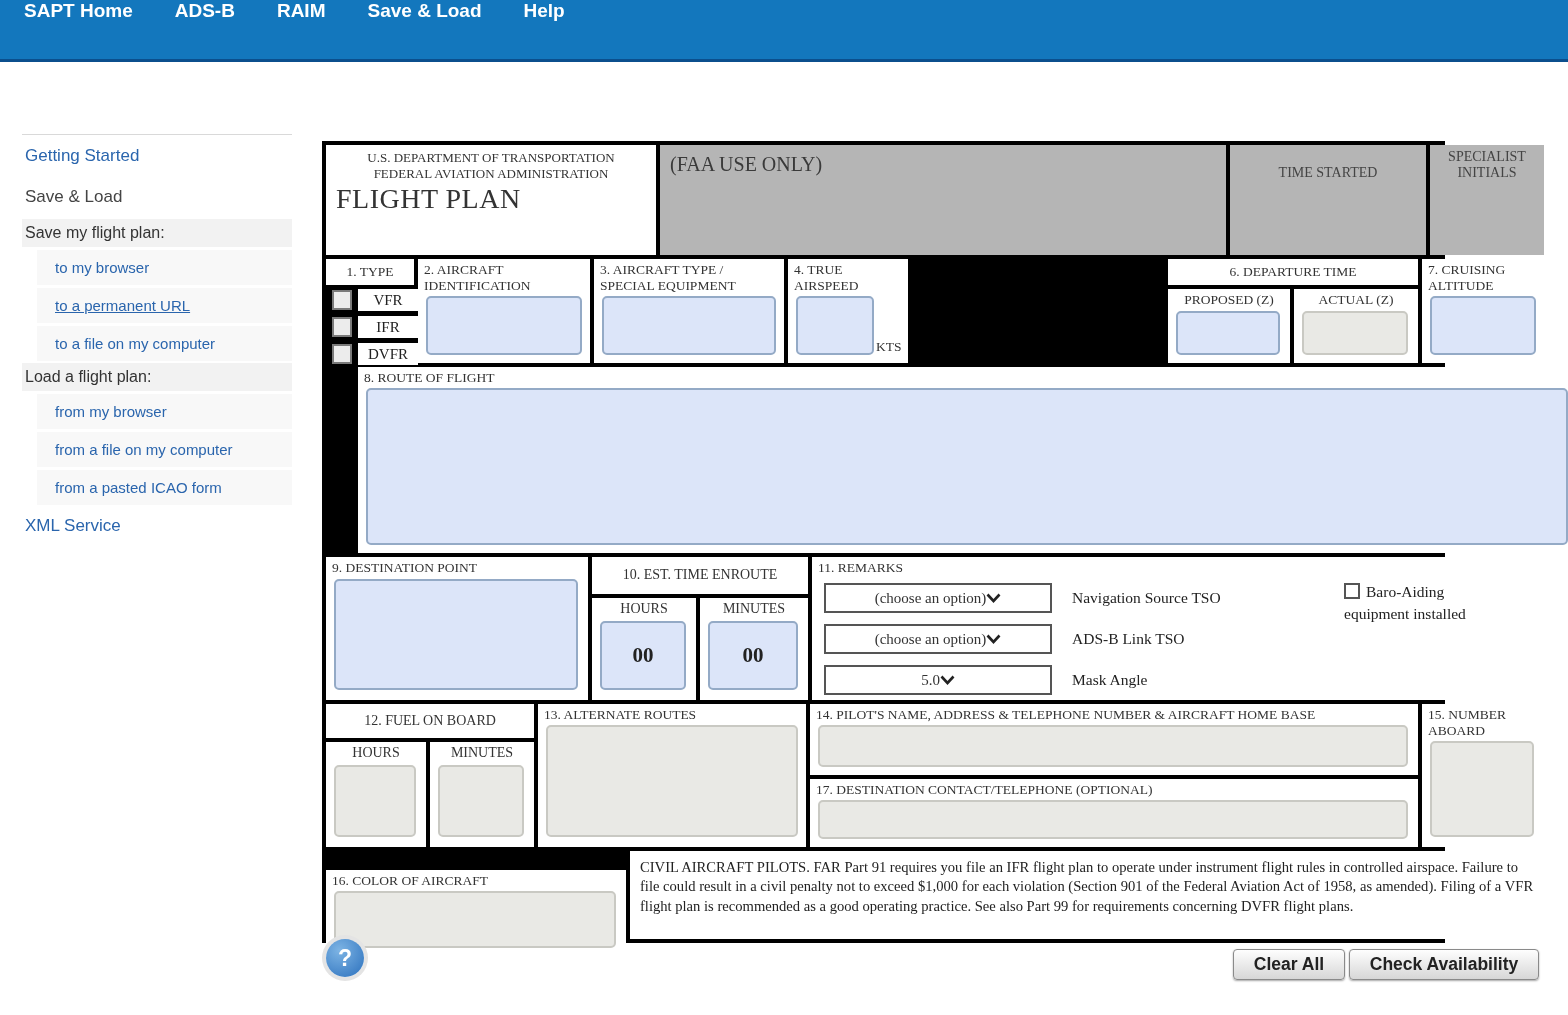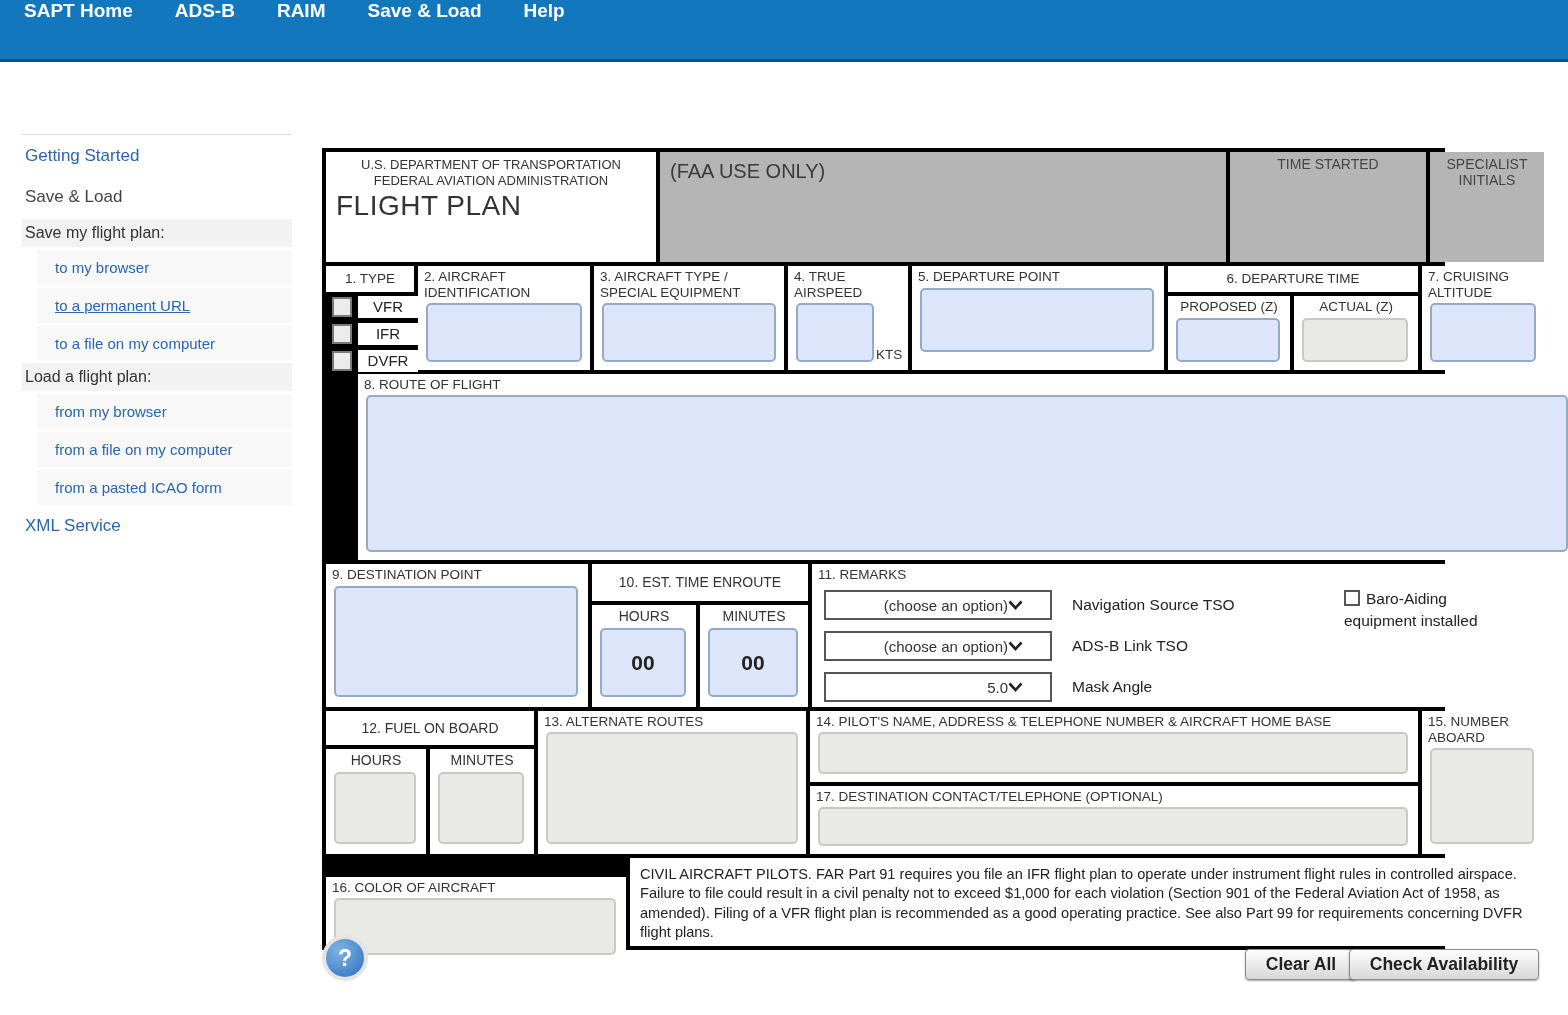--- a/index.html
+++ b/index.html
@@ -19,42 +19,42 @@
   .side-link { color:#2a65ad; cursor:pointer; }
   .side-row-lg { padding:11px 3px 10px 3px; font-size:17px; }
   .side-static { color:#444; }
   .side-header { background:#f2f2f2; color:#333; padding:5px 3px; font-size:16px;
     margin-top:2px; }
   .side-sub { margin-left:15px; background:#f8f8f8; padding:9px 0 9px 18px;
     font-size:15px; margin-top:3px; }
   .underline { text-decoration:underline; }
 
   
-  .fform { position:absolute; left:322px; top:148px; width:1123px; height:802px;
-    background:#000; }
+  .fform { position:absolute; left:322px; top:141px; width:1123px; height:802px;
+    background:#000;font-family:Liberation Serif, serif; }
   .cell { position:absolute; background:#fff; display:flex; flex-direction:column; }
   .cell.gray { background:#b5b5b5; }
   .flabel { font-size:13.5px; color:#333; padding:3px 6px 0 6px; line-height:1.15; }
   .flabel.center { text-align:center; }
-  .gray-label { font-size:14px; color:#444; text-align:center; padding-top:4px; }
+  .gray-label { font-size:14px; color:#444; text-align:center; padding-top:20px; }
   .input-blue { background:#dce5f9; border:2px solid #94aac6; border-radius:5px; }
   .input-gray { background:#e9e9e5; border:2px solid #c9c9c3; border-radius:5px; }
   .fill { flex:1; margin:3px 8px 8px 8px; }
 
   .dept { font-size:13px; color:#333; text-align:center; line-height:1.2; padding-top:5px; }
   .bigtitle { font-size:28px; color:#333; padding:2px 0 0 10px; letter-spacing:0.5px; }
   .faa-only { font-size:20px; color:#3a3a3a; padding:8px 0 0 10px; }
 
   .checkbox { width:20px; height:20px; background:#ececec; border:2px solid #7a7a7a; }
   .opt-label { background:#fff; width:60px; text-align:center; font-size:15px;
     color:#222; line-height:22px; }
 
   .tselect { position:absolute; width:228px; height:30px; background:#fff;
     border:2px solid #555; display:flex; align-items:center;
-    justify-content:flex-end; padding:0 27px; font-size:15px; color:#333;
+    justify-content:center; padding:0 27px; font-size:15px; color:#333;
     cursor:pointer; }
   .sel-label { position:absolute; font-size:15.5px; color:#222; }
 
   .big00 { display:flex; align-items:center; justify-content:center;
     font-size:21px; font-weight:bold; color:#222; }
 
   .civil { font-size:14.6px; color:#222; line-height:1.33; padding:7px 10px; }
 
   
   .help-icon { position:absolute; left:326px; top:939px; width:38px; height:38px;
@@ -130,24 +130,20 @@
   </div>
 
   <div class="cell" style="left:466px;top:118px;width:120px;height:104px;">
     <div class="flabel">4. TRUE AIRSPEED</div>
     <div style="flex:1;display:flex;align-items:stretch;">
       <div class="input-blue" style="flex:1;margin:3px 2px 8px 8px;"></div>
       <div style="width:32px;display:flex;align-items:flex-end;padding-bottom:8px;font-size:13.5px;color:#333;">KTS</div>
     </div>
   </div>
 
-  <div class="cell" style="left:590px;top:118px;width:252px;height:104px;">
-    <div class="flabel">5. DEPARTURE POINT</div>
-    <div class="input-blue" style="margin:3px 10px 18px 8px;flex:1;"></div>
-  </div>
 
   <div class="cell" style="left:846px;top:118px;width:250px;height:26px;justify-content:center;">
     <div class="flabel center" style="padding-top:0;">6. DEPARTURE TIME</div>
   </div>
   <div class="cell" style="left:846px;top:148px;width:122px;height:74px;">
     <div class="flabel center">PROPOSED (Z)</div>
     <div class="input-blue" style="margin:3px 10px 8px 8px;flex:1;"></div>
   </div>
   <div class="cell" style="left:972px;top:148px;width:124px;height:74px;">
     <div class="flabel center">ACTUAL (Z)</div>
@@ -240,14 +236,14 @@
   <div class="cell" style="left:4px;top:710px;width:300px;height:88px;margin-top:19px;">
     <div class="flabel">16. COLOR OF AIRCRAFT</div>
     <div class="input-gray" style="flex:1;margin:2px 10px 10px 8px;"></div>
   </div>
   <div class="cell" style="left:308px;top:710px;width:914px;height:88px;">
     <div class="civil">CIVIL AIRCRAFT PILOTS. FAR Part 91 requires you file an IFR flight plan to operate under instrument flight rules in controlled airspace. Failure to file could result in a civil penalty not to exceed $1,000 for each violation (Section 901 of the Federal Aviation Act of 1958, as amended). Filing of a VFR flight plan is recommended as a good operating practice. See also Part 99 for requirements concerning DVFR flight plans.</div>
   </div>
 </div>
 
 <div class="help-icon">?</div>
-<div class="btn" style="left:1233px;width:112px;margin-left:12px;">Clear All</div>
+<div class="btn" style="left:1233px;width:112px;">Clear All</div>
 <div class="btn" style="left:1349px;width:190px;">Check Availability</div>
 
 </body></html>

